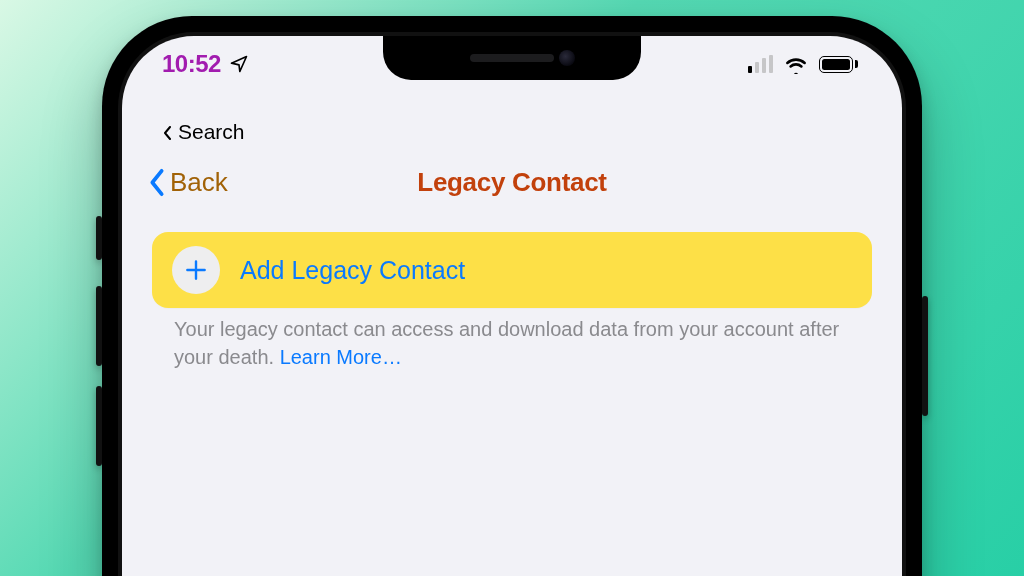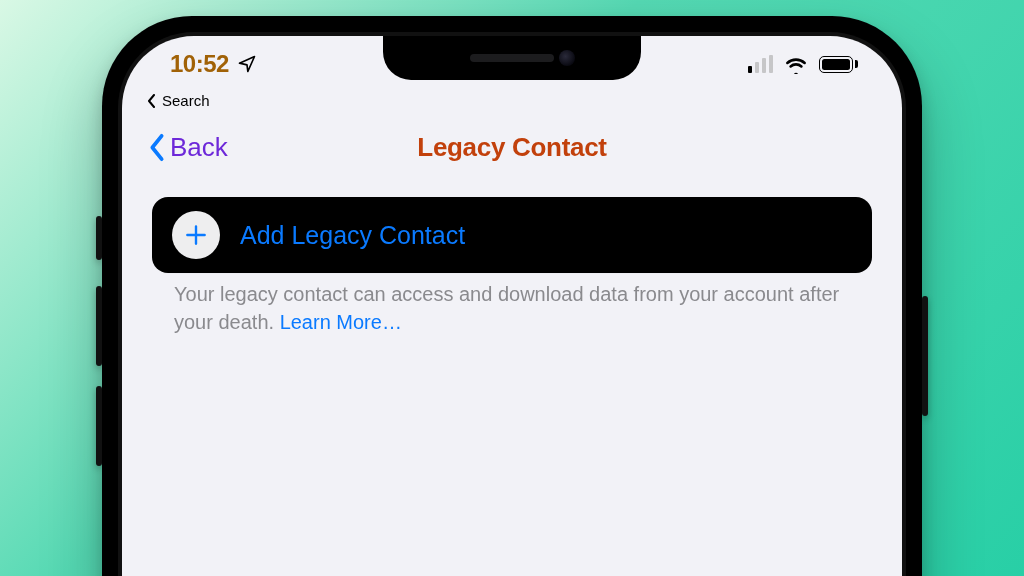--- a/index.html
+++ b/index.html
@@ -84,69 +84,69 @@
     
     .statusbar {
       position: relative;
       height: 56px;
       display: flex;
       justify-content: space-between;
       align-items: center;
       padding: 0 40px;
       z-index: 40;
     }
-    .sb-left { display:flex; align-items:center; gap:8px; font-size:24px; font-weight:600; color:#a16207; letter-spacing:-0.5px; margin-left:8px; }
+    .sb-left { display:flex; align-items:center; gap:8px; font-size:24px; font-weight:600; color:#a21caf; letter-spacing:-0.5px; }
     .sb-left .loc-icon { display:inline-flex; }
     .sb-right { display:flex; align-items:center; gap:10px; margin-right:4px; }
     .cell-bars { display:flex; align-items:flex-end; gap:3px; height:18px; }
     .cell-bars span { width:4px; background:#c6c6c8; border-radius:1px; }
     .cell-bars span.on { background:#000; }
     .cell-bars span:nth-child(1){height:7px}
     .cell-bars span:nth-child(2){height:11px}
     .cell-bars span:nth-child(3){height:15px}
     .cell-bars span:nth-child(4){height:18px}
     .wifi-icon, .battery { display:inline-flex; }
     .battery-wrap { display:flex; align-items:center; gap:2px; }
     .battery-body { width:34px; height:17px; border:1.8px solid #000; border-radius:5px; position:relative; }
     .battery-fill { position:absolute; left:2px; top:2px; bottom:2px; right:2px; background:#000; border-radius:2.5px; }
     .battery-tip { width:3px; height:8px; background:#000; border-radius:0 2px 2px 0; }
 
     
     .crumb {
-      padding: 0 34px 6px 24px;
+      padding: 0 34px 6px 40px;
       display:flex; align-items:center; gap:4px;
-      font-size:15px; font-weight:500; color:#000;
+      font-size:21px; font-weight:500; color:#000;margin-top:28px;
     }
     .crumb svg { margin-top:1px; }
 
     
     .navbar {
       position: relative;
       height: 64px;
       display:flex;
       align-items:center;
       justify-content:center;
     }
     .nav-back {
       position:absolute; left:26px; top:50%; transform:translateY(-50%);
       display:flex; align-items:center; gap:4px;
-      color:#6d28d9; font-size:26px; font-weight:400;
+      color:#a16207; font-size:26px; font-weight:400;
       cursor:pointer;
     }
     .nav-title { font-size:26px; font-weight:600; color:#c2410c; letter-spacing:-0.3px; }
 
     
     .content { padding: 18px 30px 0 30px; }
     .section-label {
       font-size:19px; color:#8a8a8e; letter-spacing:0.3px;
       padding: 18px 22px 12px 22px;
       font-weight:400;
     }
     .row-card {
-      background:#000000;
+      background:#fde047;
       border-radius:16px;
       padding:14px 20px;
       display:flex; align-items:center; gap:20px;
       box-shadow: 0 1px 0 rgba(0,0,0,0.02);
       cursor:pointer;
     }
     .plus-circle {
       width:48px; height:48px; border-radius:50%;
       background:#eeeeef;
       display:flex; align-items:center; justify-content:center;

